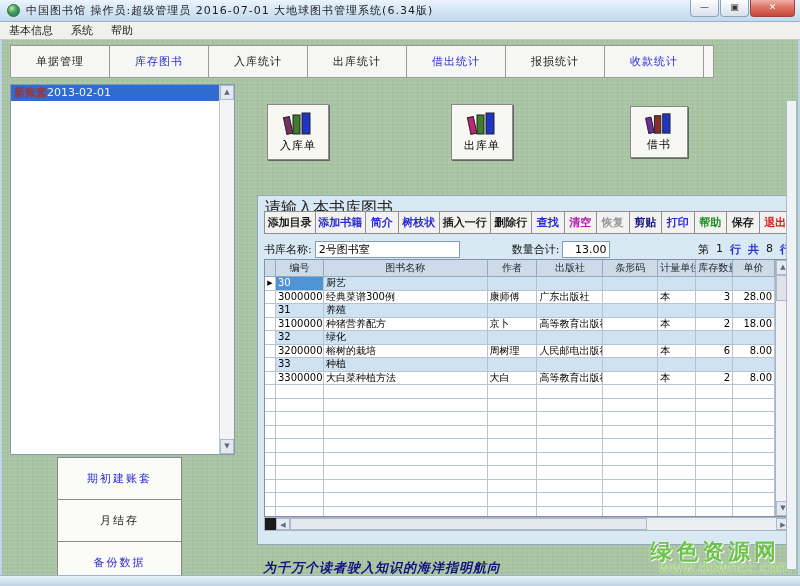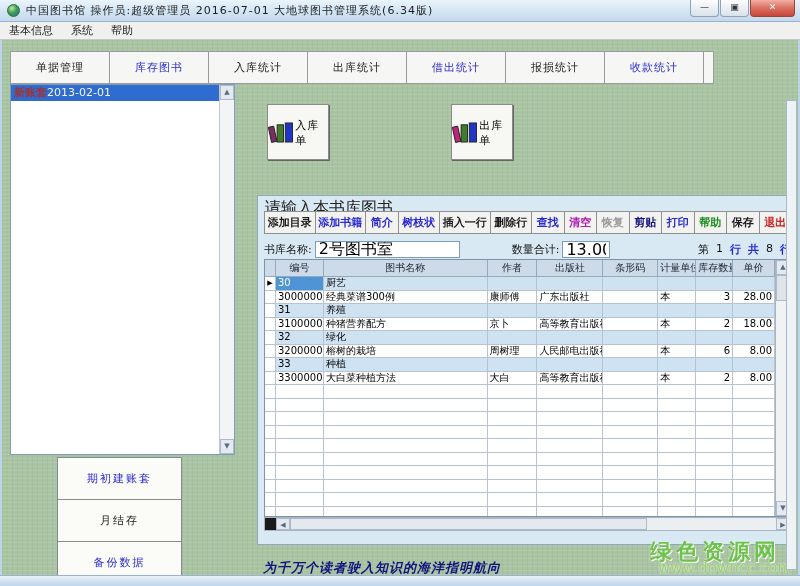--- a/index.html
+++ b/index.html
@@ -26,58 +26,58 @@
   .client { position:absolute; left:0; top:40px; width:800px; height:535px;
     background:#a9c4a2;
     background-image:
       repeating-linear-gradient(0deg, rgba(255,255,255,.10) 0 1px, transparent 1px 4px),
       repeating-linear-gradient(90deg, rgba(110,140,100,.12) 0 1px, transparent 1px 5px);
     border-left:2px solid #bcd5ea; border-right:2px solid #bcd5ea; }
   .bottomstrip { position:absolute; left:0; top:575px; width:800px; height:11px;
     background:linear-gradient(180deg,#e8f1f9 0%,#cfe0ee 60%,#bed4e6 100%); border-top:1px solid #9ab4cc; }
 
   
-  .nav { position:absolute; left:8px; top:11px; width:704px; height:33px; display:flex;
+  .nav { position:absolute; left:8px; top:5px; width:704px; height:33px; display:flex;
     background:#f6f6f4; border:1px solid #9a9a9a; }
   .nav-btn { flex:1; border-right:1px solid #9a9a9a; font-size:11px; display:flex;
     align-items:center; justify-content:center; background:#f6f6f4; letter-spacing:1px; }
   .nav-stub { width:9px; background:#f6f6f4; }
 
   
   .listbox { position:absolute; left:8px; top:44px; width:225px; height:371px;
     background:#fff; border:1px solid #7f9db9; }
   .list-item-sel { height:16px; background:#2e6cd0; color:#fff; font-size:11px;
     line-height:16px; padding-left:3px; margin-right:15px; white-space:nowrap; }
   .list-item-sel .cjk { color:#a03434; font-weight:bold; }
   .list-item-sel .date { color:#f4f4f4;margin-top:20px; }
   .lb-scroll { position:absolute; right:0; top:0; bottom:0; width:15px; background:#f2f4f6; border-left:1px solid #c0c8d0; }
   .sb-btn { height:15px; width:100%; background:#e4e9ef; border:1px solid #aebacc; font-size:7px;
     color:#5a6b7e; text-align:center; line-height:13px; }
   .sb-btn.bottom { position:absolute; bottom:0; }
 
   
   .doc-btn { position:absolute; width:62px; height:56px; background:#f7f7f3;
-    border:1px solid #8a8a8a; box-shadow:1px 1px 0 #666; display:flex; flex-direction:row;
+    border:1px solid #8a8a8a; box-shadow:1px 1px 0 #666; display:flex; flex-direction:column;
     align-items:center; justify-content:center; }
   .doc-btn .lbl { font-size:11px; margin-top:2px; letter-spacing:1px; }
   #doc-in  { left:265px; top:64px; }
   #doc-out { left:449px; top:64px; }
   #doc-borrow { left:628px; top:66px; width:58px; height:52px; }
 
   
   .panel { position:absolute; left:255px; top:155px; width:540px; height:350px;
     background:#d8e9f4; border:1px solid #8fa8bc; }
   .panel-caption { position:absolute; left:7px; top:2px; font-size:16px; color:#222; }
   .toolbar { position:absolute; left:6px; top:15px; width:527px; height:23px; display:flex; }
   .tb-btn { border:1px solid #8f8f8f; margin-right:-1px; background:#f2f2f0; font-size:11px;
     display:flex; align-items:center; justify-content:center; font-weight:bold; white-space:nowrap; }
   .formrow { position:absolute; left:6px; top:43px; width:527px; height:20px; display:flex;
     align-items:center; font-size:11px; color:#111; }
   .formrow label { margin-right:3px; }
-  .inp { height:17px; border:1px solid #7f9db9; background:#fff; font-size:16px; padding:0 3px; }
+  .inp { height:17px; border:1px solid #7f9db9; background:#fff; font-size:11px; padding:0 3px; }
   #store-input { width:145px; }
   #total-input { width:48px; text-align:right; }
   .counter { margin-left:auto; display:flex; gap:7px; font-size:11px; }
   .counter .blue { color:#2a2ad4; font-weight:bold; }
 
   
   .grid { position:absolute; left:6px; top:63px; width:527px; height:258px;
     background:#fff; border:1px solid #7f93a8; overflow:hidden; }
   .g-body { position:absolute; left:0; top:0; right:15px; bottom:0; }
   .g-row { display:flex; height:13.5px; }
@@ -169,20 +169,28 @@
       <div class="lbl">入库单</div>
     </div>
     <div class="doc-btn" id="doc-out">
       <svg width="30" height="25" viewBox="0 0 30 25">
         <rect x="2" y="6" width="6" height="17" fill="#c0257a" stroke="#222" transform="rotate(-12 5 14)"></rect>
         <rect x="10" y="4" width="7" height="19" fill="#3f7d2c" stroke="#222"></rect>
         <rect x="19" y="2" width="8" height="21" fill="#1f35c8" stroke="#222"></rect>
       </svg>
       <div class="lbl">出库单</div>
     </div>
+    <div class="doc-btn" id="doc-borrow">
+      <svg width="28" height="23" viewBox="0 0 30 25">
+        <rect x="2" y="6" width="6" height="17" fill="#6a2f9a" stroke="#222" transform="rotate(-12 5 14)"></rect>
+        <rect x="10" y="4" width="7" height="19" fill="#8a2c2c" stroke="#222"></rect>
+        <rect x="19" y="2" width="8" height="21" fill="#1f35c8" stroke="#222"></rect>
+      </svg>
+      <div class="lbl">借书</div>
+    </div>
 
     <div class="panel">
       <div class="panel-caption">请输入本书库图书</div>
       <div class="toolbar" id="toolbar">
           <div class="tb-btn" style="color: rgb(26, 26, 26); flex: 5.5 1 0px;">添加目录</div>
           <div class="tb-btn" style="color: rgb(42, 42, 212); flex: 5.5 1 0px;">添加书籍</div>
           <div class="tb-btn" style="color: rgb(42, 42, 212); flex: 3.5 1 0px;">简介</div>
           <div class="tb-btn" style="color: rgb(42, 42, 212); flex: 4.5 1 0px;">树枝状</div>
           <div class="tb-btn" style="color: rgb(26, 26, 26); flex: 5.5 1 0px;">插入一行</div>
           <div class="tb-btn" style="color: rgb(26, 26, 26); flex: 4.5 1 0px;">删除行</div>

